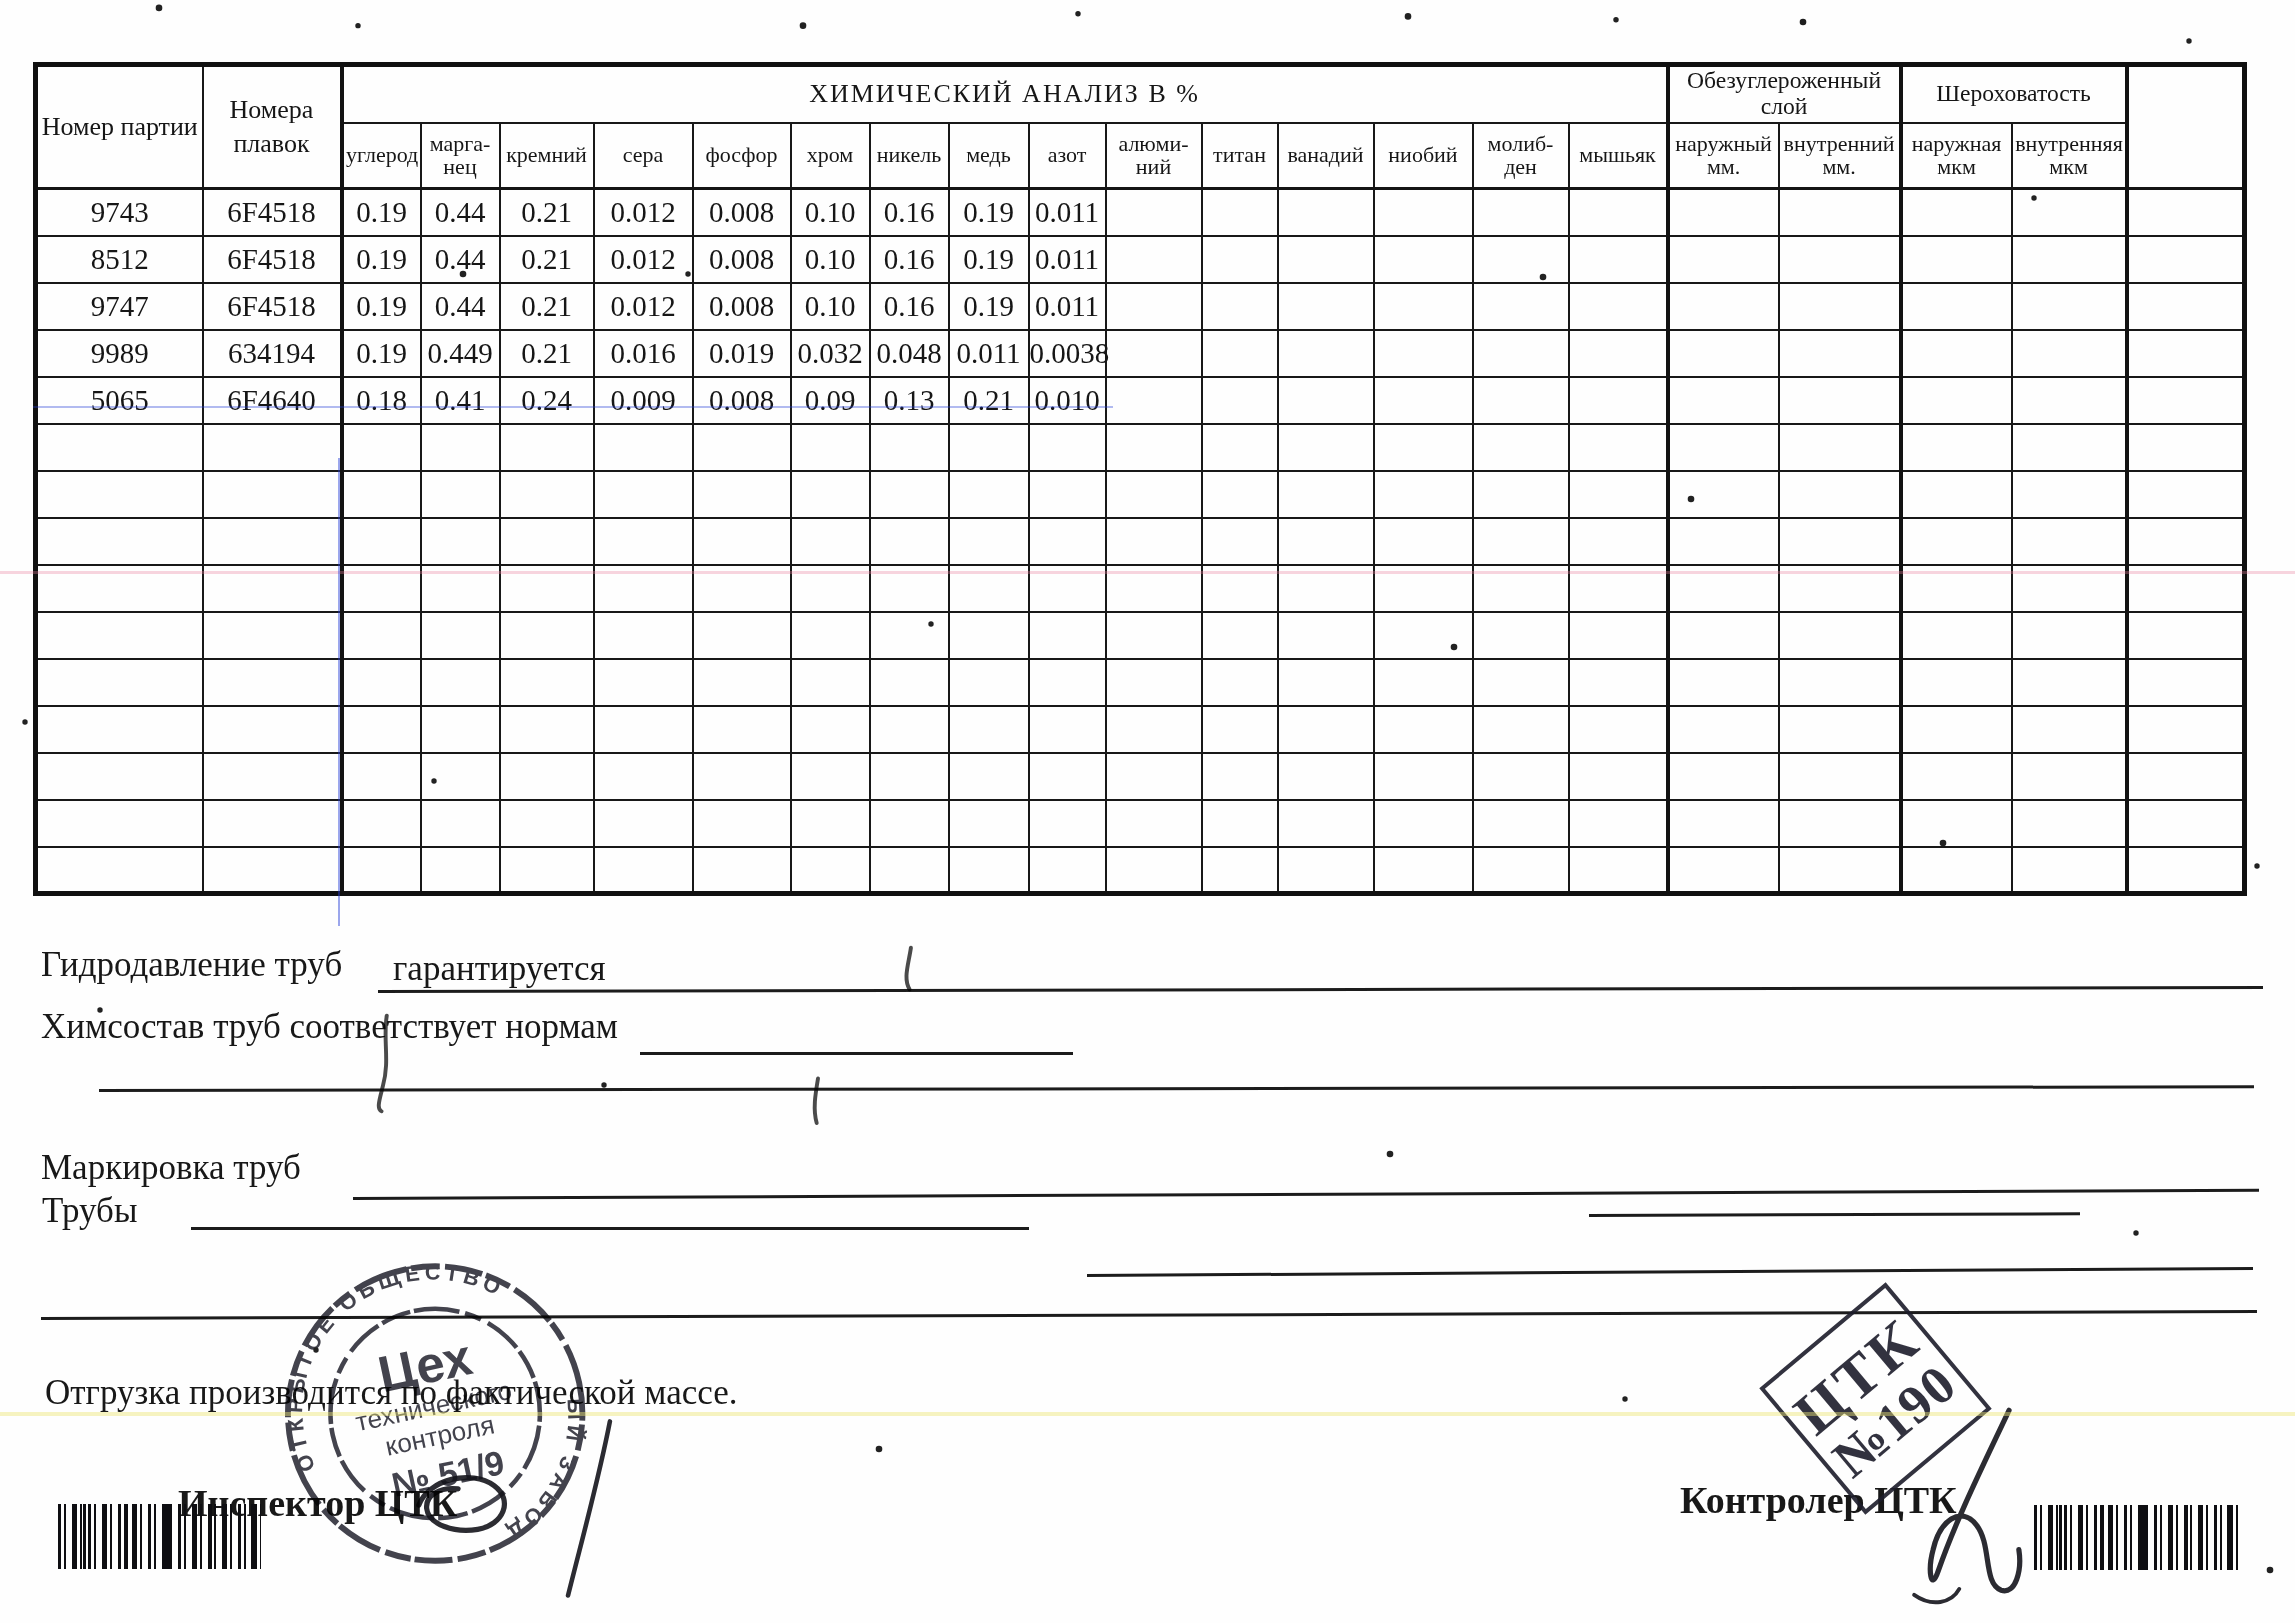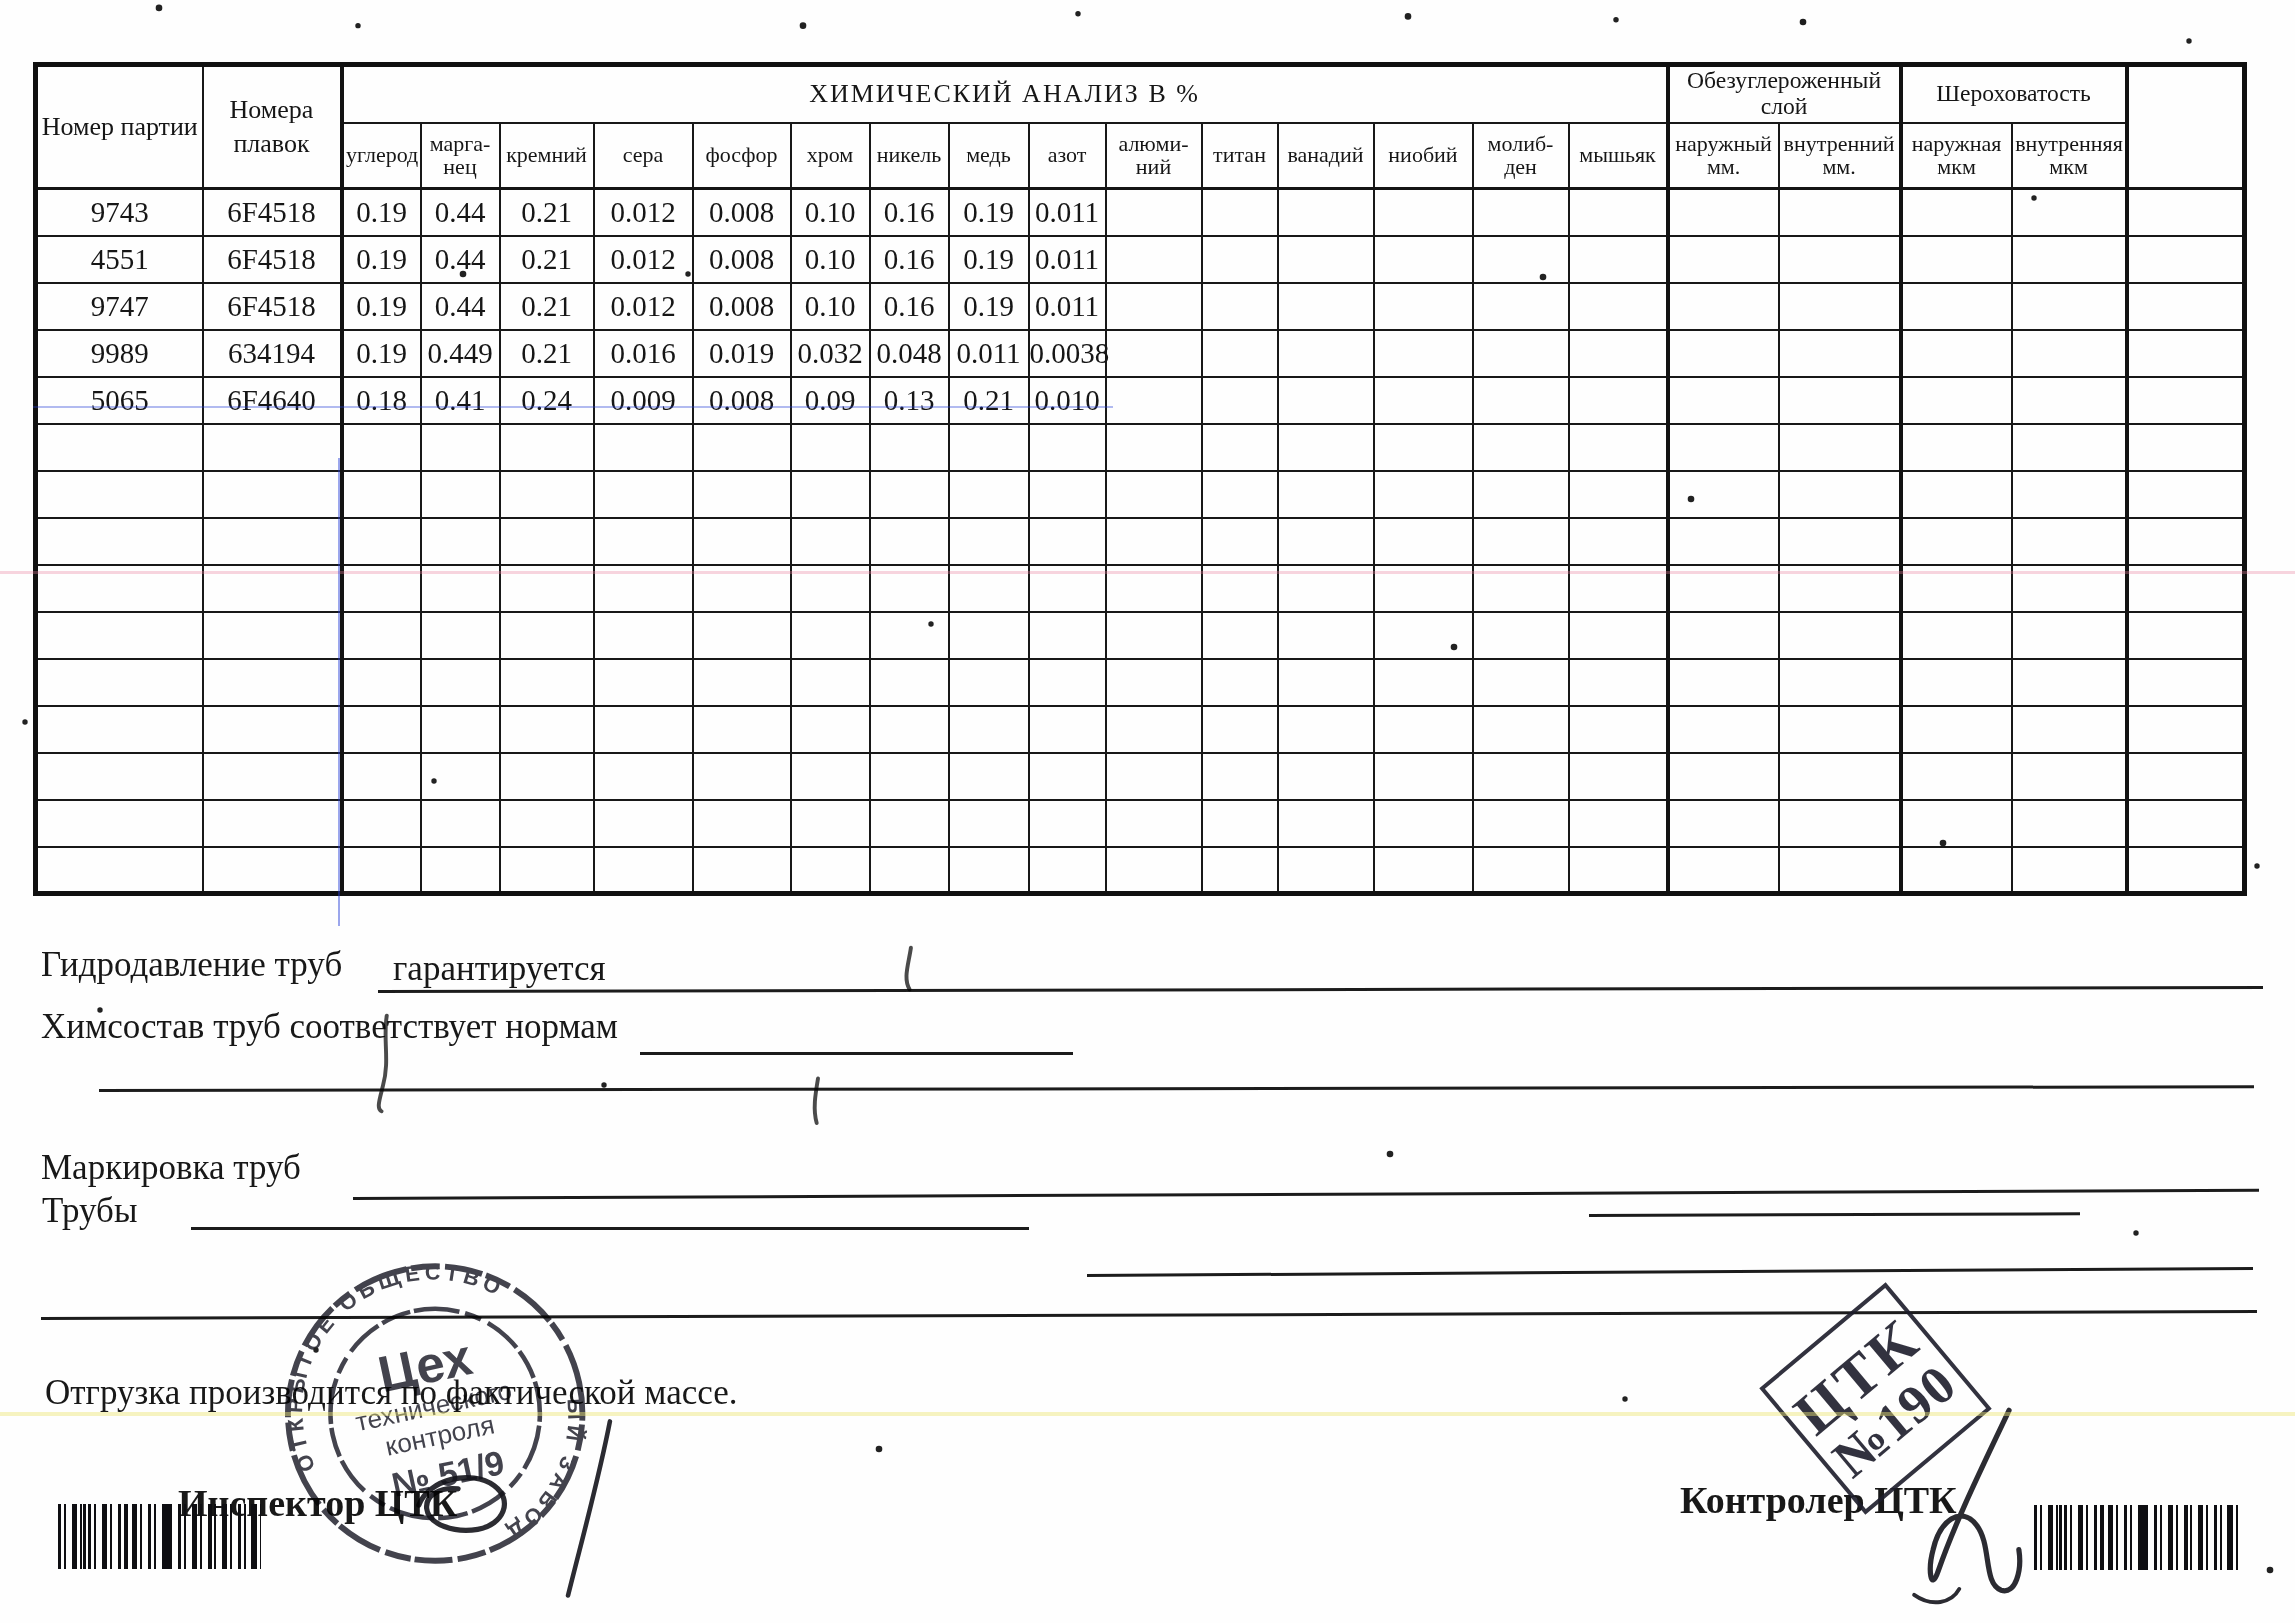--- a/index.html
+++ b/index.html
@@ -140,21 +140,21 @@
           <td></td>
           <td></td>
           <td></td>
           <td></td>
           <td></td>
           <td></td>
           <td></td>
           <td></td>
         </tr>
         <tr>
-          <td>4551</td>
+          <td>8512</td>
           <td>6F4518</td>
           <td>0.19</td>
           <td>0.44</td>
           <td>0.21</td>
           <td>0.012</td>
           <td>0.008</td>
           <td>0.10</td>
           <td>0.16</td>
           <td>0.19</td>
           <td>0.011</td>

